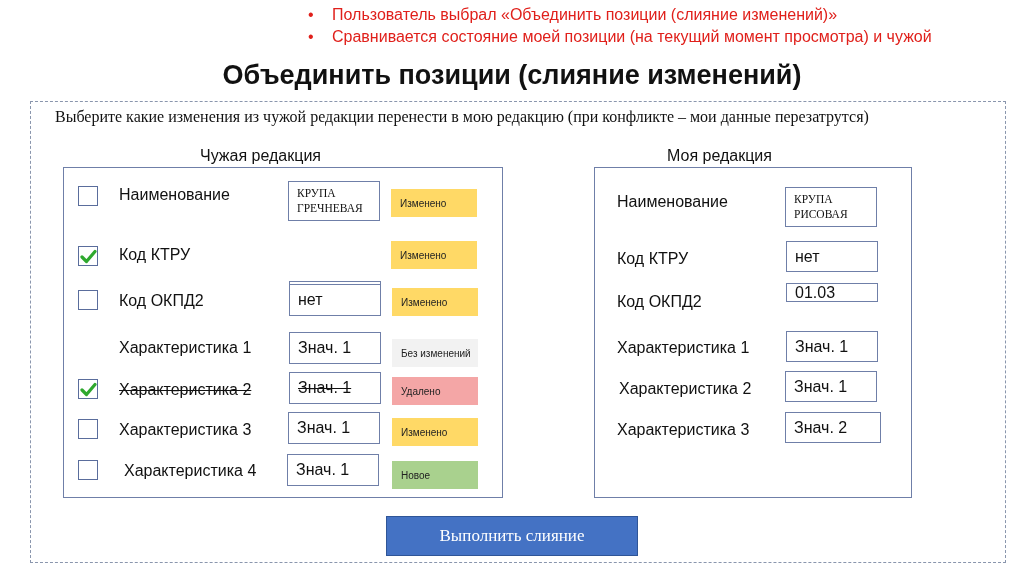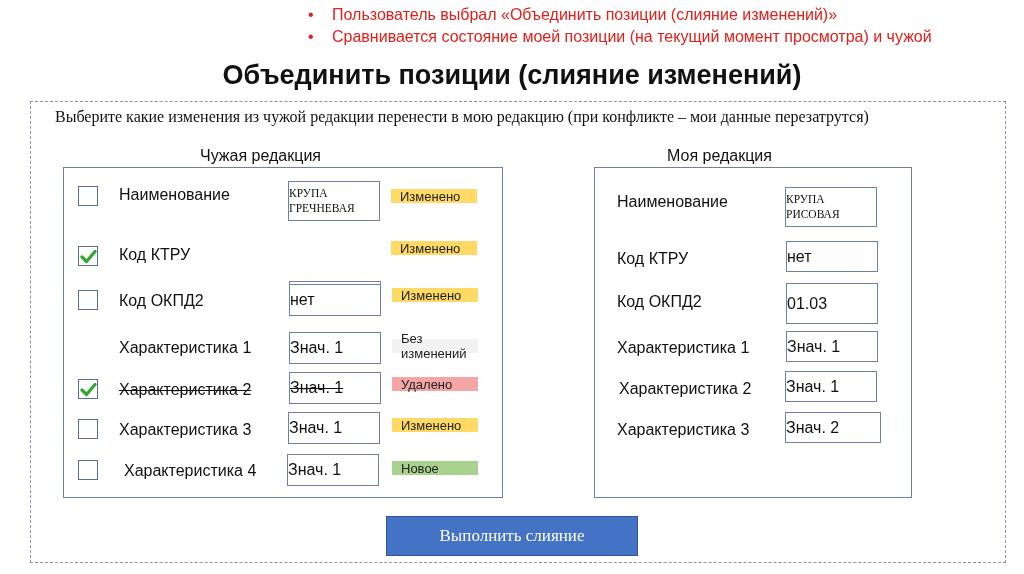--- a/index.html
+++ b/index.html
@@ -18,25 +18,25 @@
 
   .panel-title { position: absolute; font-size: 16px; color: #111; white-space: nowrap; }
   .panel { position: absolute; border: 1.5px solid #6f7fa8; background: #fff; }
 
   .checkbox { position: absolute; width: 20px; height: 20px; border: 1.5px solid #5a6d9c; background: #fff; cursor: pointer; }
   .checkbox svg { position: absolute; left: 1px; top: 1px; }
 
   .row-label { position: absolute; font-size: 16px; color: #111; white-space: nowrap; }
   .row-label.struck { text-decoration: line-through; }
 
-  .value-box { position: absolute; border: 1.5px solid #6f7fa8; background: #fff; font-size: 16px; color: #111; padding-left: 0; display: flex; align-items: center; white-space: nowrap; }
+  .value-box { position: absolute; border: 1.5px solid #6f7fa8; background: #fff; font-size: 16px; color: #111; padding-left: 8px; display: flex; align-items: center; white-space: nowrap; }
   .value-box.struck span { text-decoration: line-through; }
   .value-box.serif { font-family: "Liberation Serif", serif; font-size: 11.5px; line-height: 15px; align-items: flex-start; padding-top: 4px; white-space: normal; }
 
-  .badge { position: absolute; width: 86px; height: 14px; font-size: 13px; padding-left: 9px; display: flex; align-items: center; color: #222; }
+  .badge { position: absolute; width: 86px; height: 28px; font-size: 10px; padding-left: 9px; display: flex; align-items: center; color: #222; }
 
   .merge-button { position: absolute; left: 386px; top: 516px; width: 252px; height: 40px; background: #4472c4; border: 1px solid #2f5597; color: #fff; font-family: "Liberation Serif", serif; font-size: 17px; display: flex; align-items: center; justify-content: center; cursor: pointer; }
 </style>
 </head>
 <body>
 
 <ul class="bullets">
   <li>Пользователь выбрал «Объединить позиции (слияние изменений)»</li>
   <li>Сравнивается состояние моей позиции (на текущий момент просмотра) и чужой</li>
 </ul>
@@ -97,21 +97,21 @@
 <div class="panel-title" style="left:667px; top:147px;">Моя редакция</div>
 <div class="panel" style="left:594px; top:167px; width:318px; height:331px;"></div>
 
 <div class="row-label" style="left:617px; top:193px;">Наименование</div>
 <div class="value-box serif" style="left:785px; top:187px; width:92px; height:40px;">КРУПА РИСОВАЯ</div>
 
 <div class="row-label" style="left:617px; top:250px;">Код КТРУ</div>
 <div class="value-box" style="left:786px; top:241px; width:92px; height:31px;">нет</div>
 
 <div class="row-label" style="left:617px; top:293px;">Код ОКПД2</div>
-<div class="value-box" style="left:786px; top:283px; width:92px; height:41px;">01.03</div>
+<div class="value-box" style="left:786px; top:283px; width:92px; height:19px;">01.03</div>
 
 <div class="row-label" style="left:617px; top:339px;">Характеристика 1</div>
 <div class="value-box" style="left:786px; top:331px; width:92px; height:31px;">Знач. 1</div>
 
 <div class="row-label" style="left:619px; top:380px;">Характеристика 2</div>
 <div class="value-box" style="left:785px; top:371px; width:92px; height:31px;">Знач. 1</div>
 
 <div class="row-label" style="left:617px; top:421px;">Характеристика 3</div>
 <div class="value-box" style="left:785px; top:412px; width:96px; height:31px;">Знач. 2</div>
 

